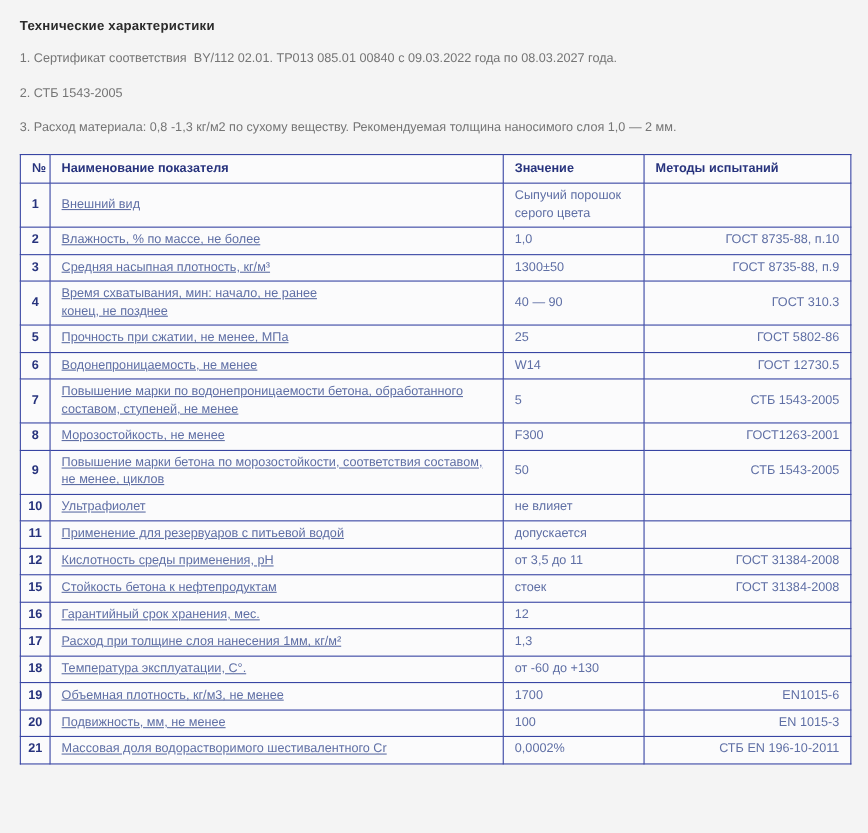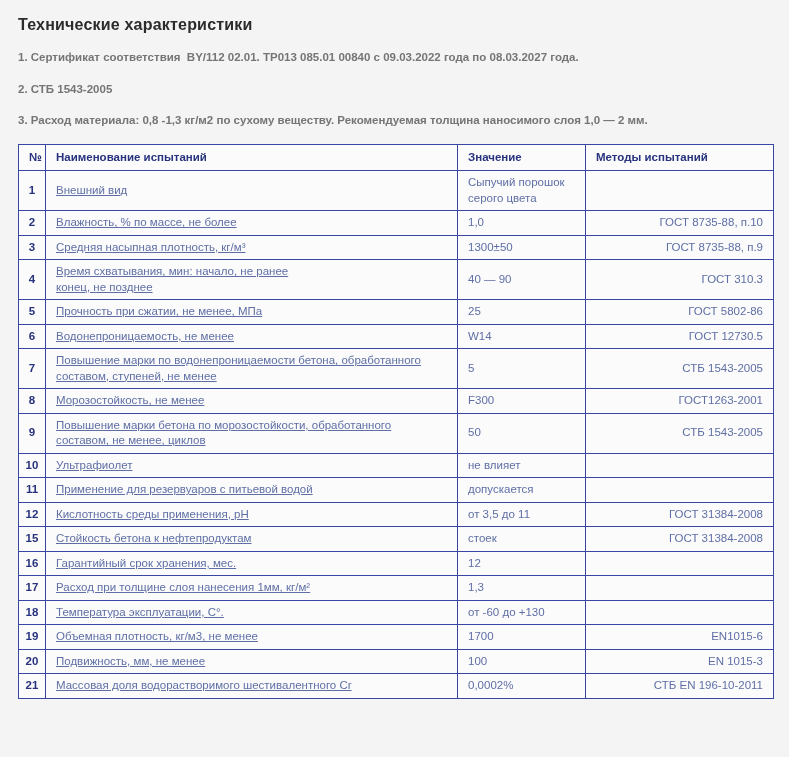--- a/index.html
+++ b/index.html
@@ -7,33 +7,32 @@
     width: 789px;
     background: #f4f4f4;
     font-family: "Liberation Sans", sans-serif;
   }
   .page {
     width: 789px;
     min-height: 757px;
     padding: 12px 16px 20px 18px;
   }
   h1[data-name="page-title"] {
-    font-size: 16px;
+    font-size: 12px;
     font-weight: bold;
     color: #2b2b2b;
     letter-spacing: 0.2px;
     margin: 4px 0 6px 0;
   }
   .note {
     font-size: 11.5px;
     color: #757575;
     margin-top: 16px;
     line-height: 1.35;
     white-space: pre-wrap;
-    font-weight: bold;
   }
   table[data-name="spec-table"] {
     margin-top: 15px;
     width: 755px;
     border-collapse: collapse;
     background: #fbfbfc;
     table-layout: fixed;
   }
   th, td {
     border: 1px solid #3845a3;
@@ -79,21 +78,21 @@
   <table data-name="spec-table">
     <colgroup>
       <col class="c-num">
       <col class="c-name">
       <col class="c-value">
       <col class="c-method">
     </colgroup>
     <thead data-name="spec-table-head">
       <tr data-name="header-row">
         <th data-name="header-number">№</th>
-        <th data-name="header-parameter">Наименование испытаний</th>
+        <th data-name="header-parameter">Наименование показателя</th>
         <th data-name="header-value">Значение</th>
         <th data-name="header-method">Методы испытаний</th>
       </tr>
     </thead>
     <tbody data-name="spec-table-body">
         <tr data-name="table-row">
           <td class="col-num" data-name="row-number">1</td>
           <td class="col-name" data-name="row-name">Внешний вид</td>
           <td class="col-value" data-name="row-value">Сыпучий порошок серого цвета</td>
           <td class="col-method" data-name="row-method"></td>
@@ -136,21 +135,21 @@
           <td class="col-method" data-name="row-method">СТБ 1543-2005</td>
         </tr>
         <tr data-name="table-row">
           <td class="col-num" data-name="row-number">8</td>
           <td class="col-name" data-name="row-name">Морозостойкость, не менее</td>
           <td class="col-value" data-name="row-value">F300</td>
           <td class="col-method" data-name="row-method">ГОСТ1263-2001</td>
         </tr>
         <tr data-name="table-row">
           <td class="col-num" data-name="row-number">9</td>
-          <td class="col-name" data-name="row-name">Повышение марки бетона по морозостойкости, обработанного составом, не менее, циклов</td>
+          <td class="col-name" data-name="row-name">Повышение марки бетона по морозостойкости, соответствия составом, не менее, циклов</td>
           <td class="col-value" data-name="row-value">50</td>
           <td class="col-method" data-name="row-method">СТБ 1543-2005</td>
         </tr>
         <tr data-name="table-row">
           <td class="col-num" data-name="row-number">10</td>
           <td class="col-name" data-name="row-name">Ультрафиолет</td>
           <td class="col-value" data-name="row-value">не влияет</td>
           <td class="col-method" data-name="row-method"></td>
         </tr>
         <tr data-name="table-row">

